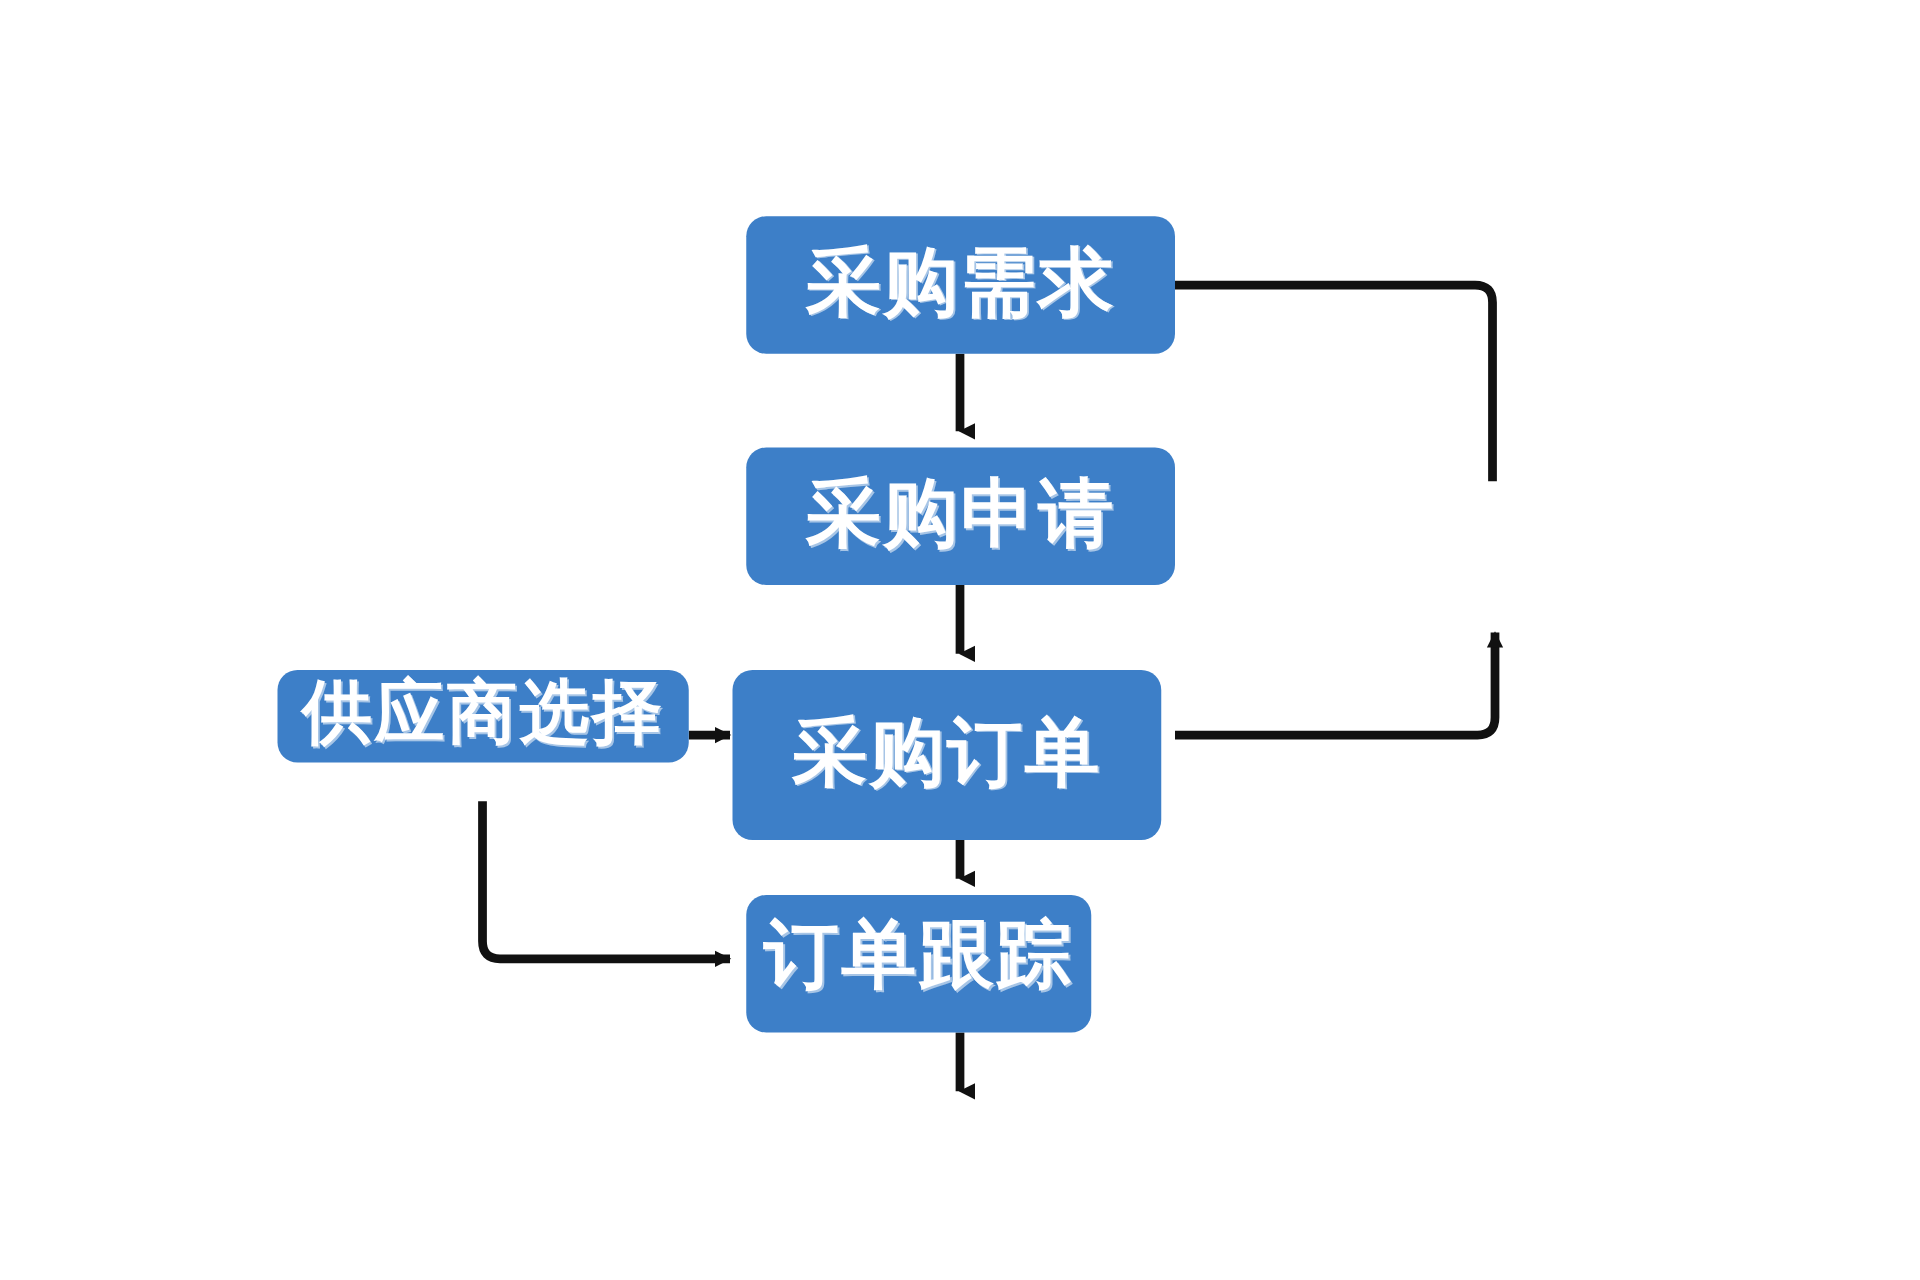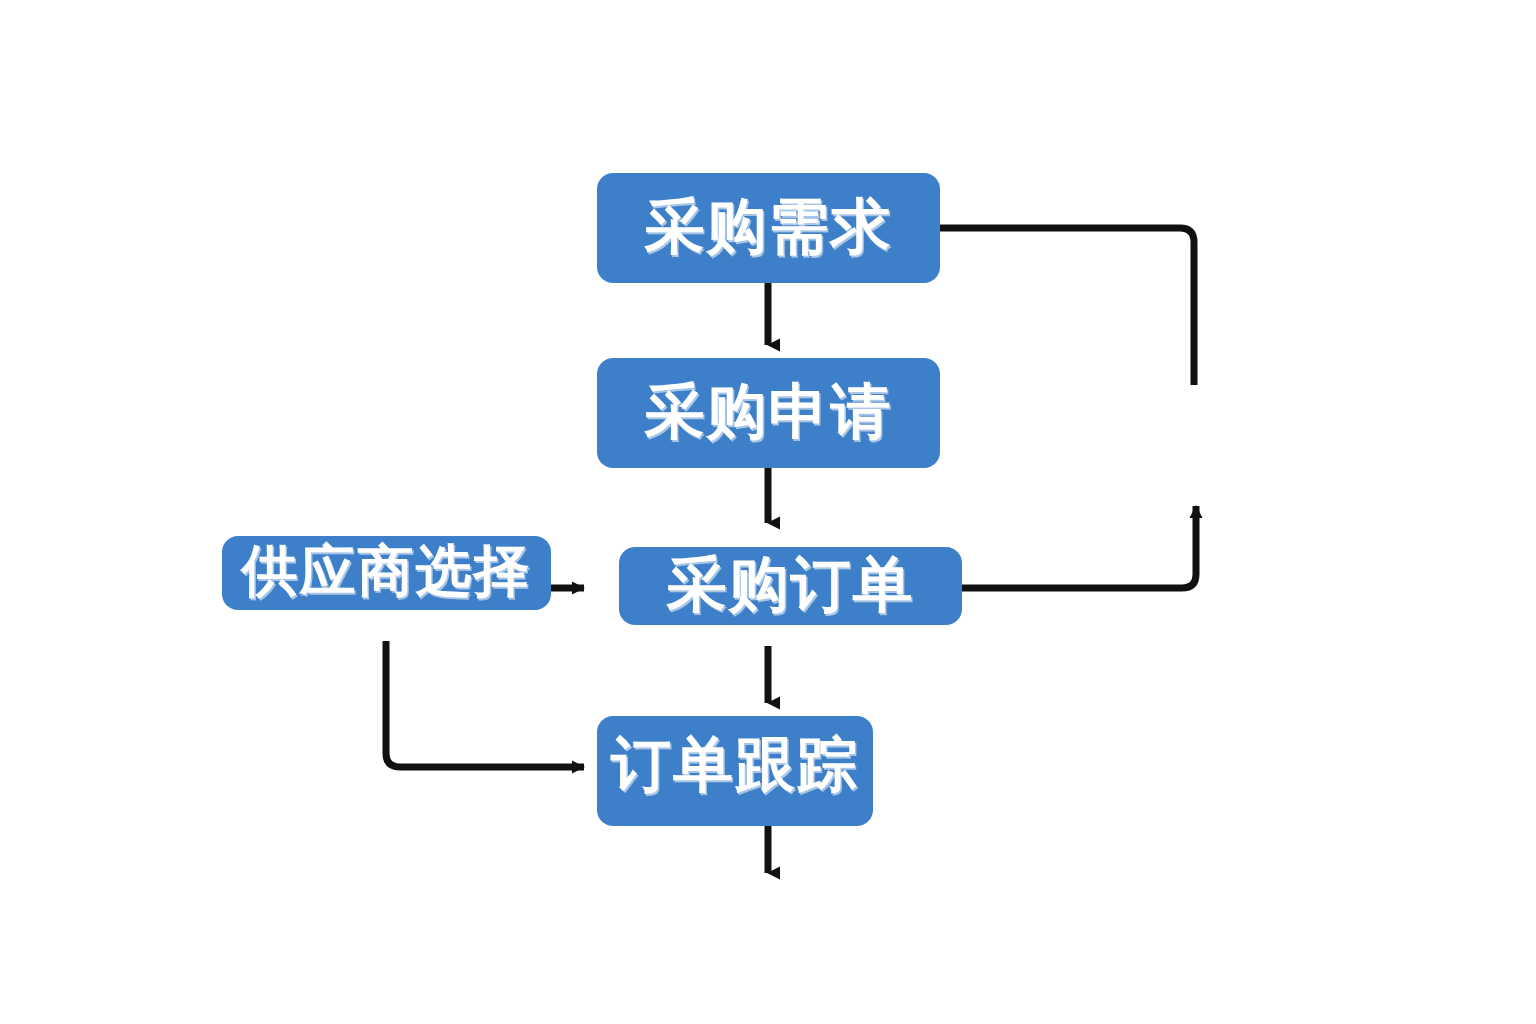--- a/index.html
+++ b/index.html
@@ -119,21 +119,21 @@
 
   <div class="node" style="left:597px; top:358px; width:343px; height:110px;">
     <span class="node-label">采购申请</span>
   </div>
 
 
   <div class="node" style="left:222px; top:536px; width:329px; height:74px; font-size:56px;">
     <span class="node-label">供应商选择</span>
   </div>
 
-  <div class="node" style="left:619px; top:536px; width:343px; height:78px;margin-top:11px;">
+  <div class="node" style="left:586px; top:536px; width:343px; height:136px;">
     <span class="node-label">采购订单</span>
   </div>
 
   <div class="node" style="left:597px; top:716px; width:276px; height:110px;font-family:Liberation Mono, monospace;">
     <span class="node-label">订单跟踪</span>
   </div>
 
 
 </div>
 

